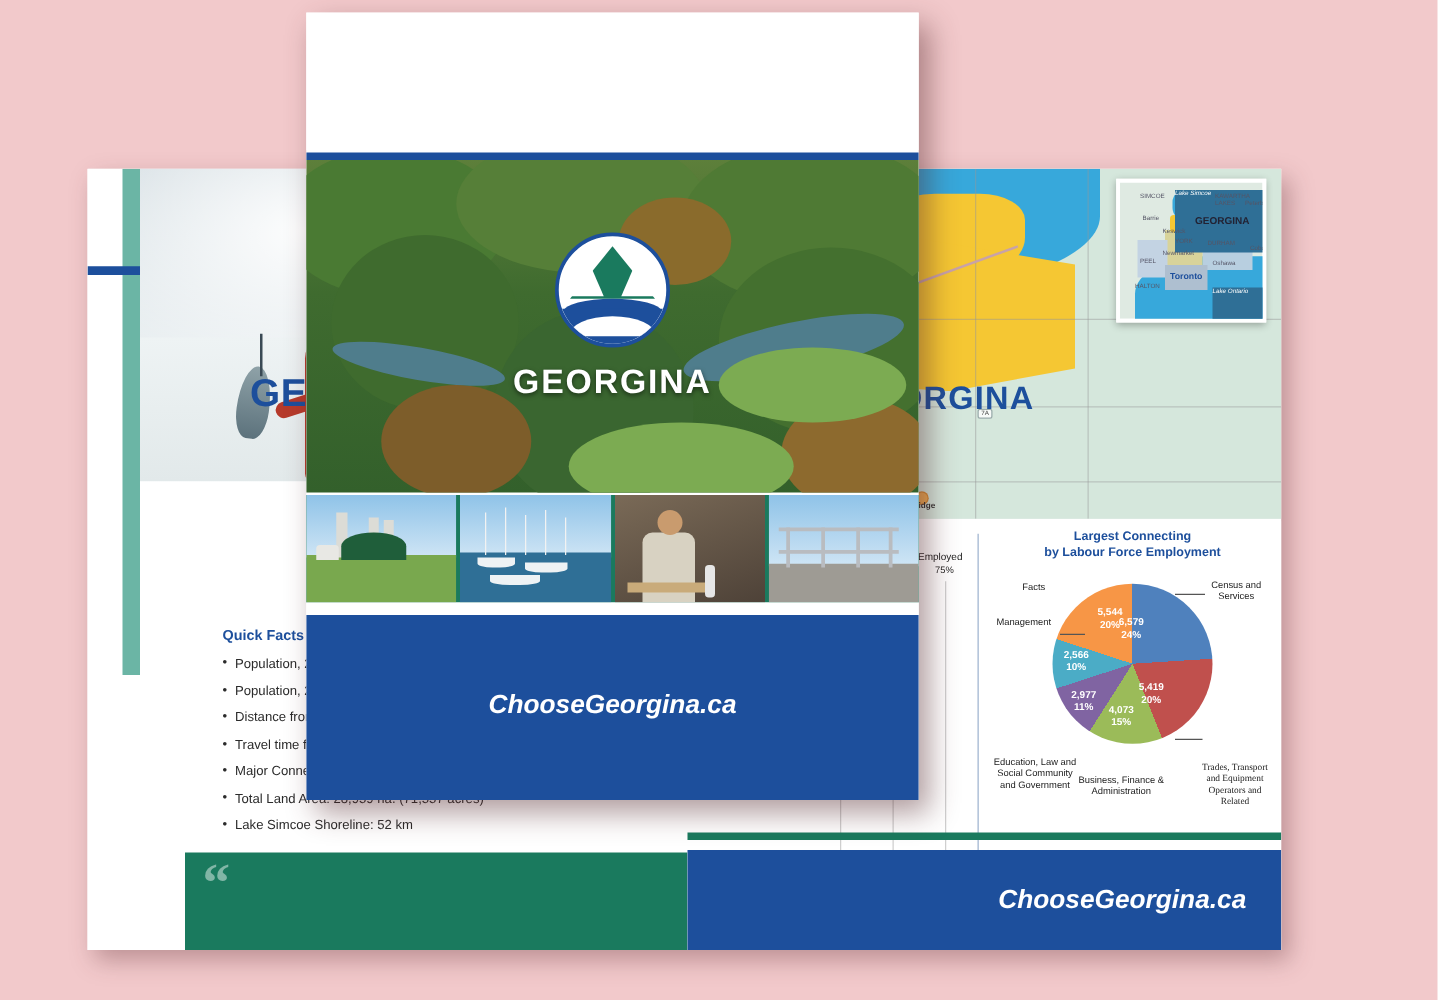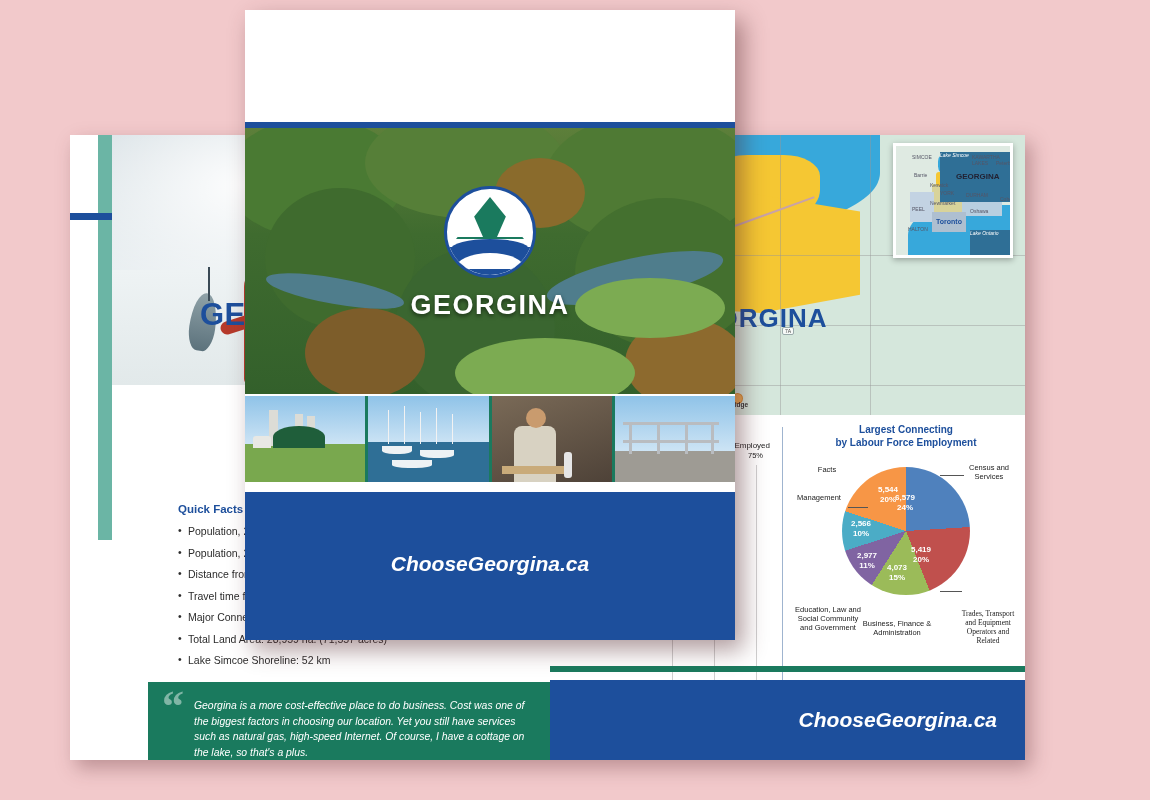--- a/index.html
+++ b/index.html
@@ -231,21 +231,20 @@
             <li>Travel time from Toronto: 1 hour</li>
             <li>Major Connecting Highway: Hwy 404</li>
             <li>Total Land Area: 28,959 ha. (71,557 acres)</li>
             <li>Lake Simcoe Shoreline: 52 km</li>
           </ul>
         </div>
 
         <div class="quote-box">
           <span class="qm">“</span>
 
-          <p>Georgina is a more cost-effective place to do business. Cost was one of the biggest factors in choosing our location. Yet you still have services such as natural gas, high-speed Internet. Of course, I have a cottage on the lake, so that's a plus.</p>
 
         </div>
 
       </div>
 
       <div class="sp-right">
 
         <div class="map-wrap">
           <div class="map-land"></div>
           <div class="map-lake"></div>

